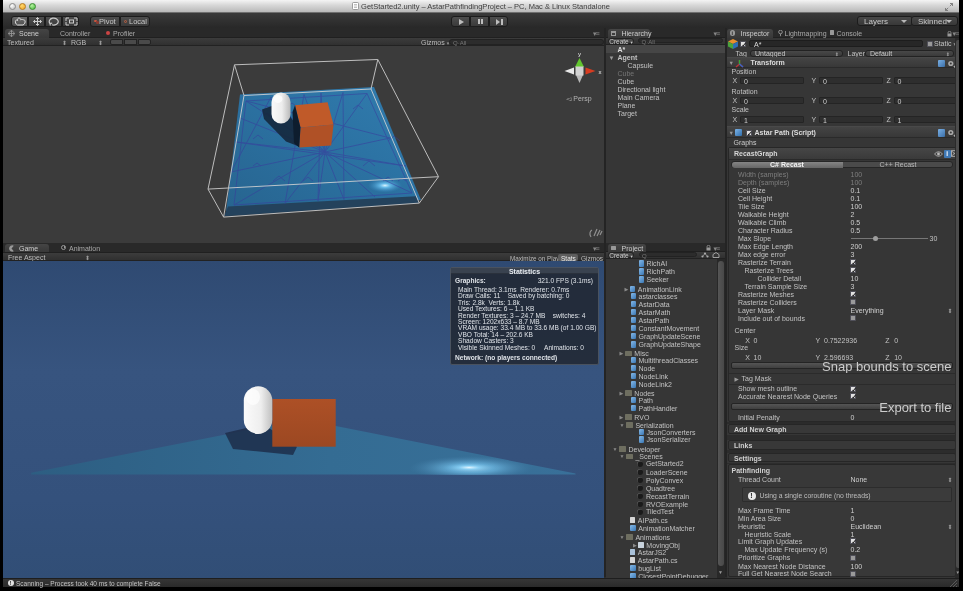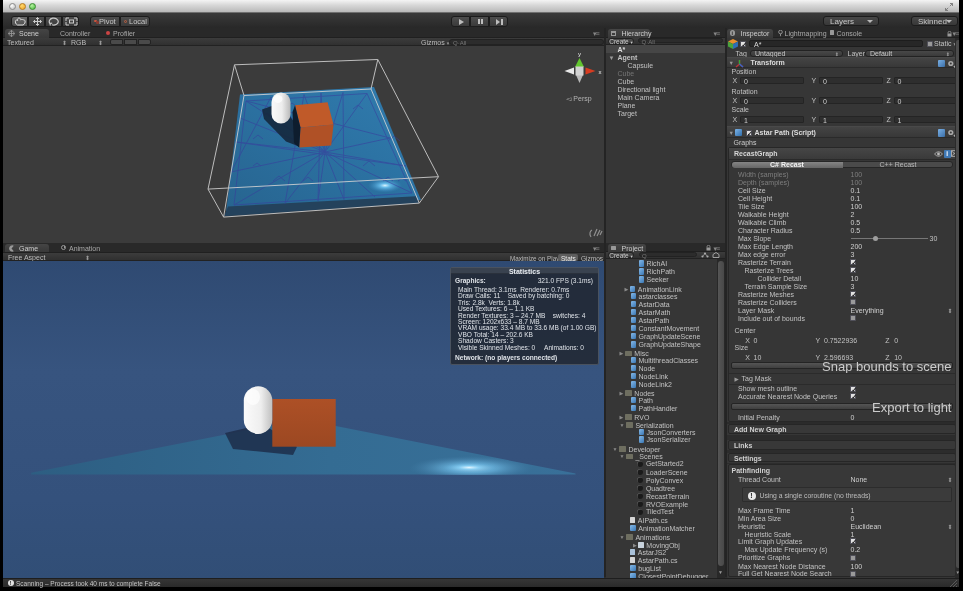--- a/index.html
+++ b/index.html
@@ -52,20 +52,24 @@
 </style></head><body>
 <div id="win">
 
   <div id="titlebar">
     <div class="tl" style="left:6px;background:radial-gradient(circle at 35% 30%,#fdfdfd,#bdbdbd);border:0.5px solid #8a8a8a"></div>
     <div class="tl" style="left:16px;background:radial-gradient(circle at 35% 30%,#ffd96e,#f0a427);border:0.5px solid #b47a1e"></div>
     <div class="tl" style="left:26px;background:radial-gradient(circle at 35% 30%,#b7f1a1,#47bb3c);border:0.5px solid #3a8a30"></div>
     <svg style="position:absolute;right:6px;top:2.5px" width="8" height="8" viewBox="0 0 8 8">
         <path d="M0.5 7.5 L3 7.5 M0.5 7.5 L0.5 5 M0.5 7.5 L3.2 4.8 M7.5 0.5 L5 0.5 M7.5 0.5 L7.5 3 M7.5 0.5 L4.8 3.2" stroke="#777" stroke-width="0.9" fill="none"></path>
       </svg>
+      <div id="title-text"><svg width="7" height="8" viewBox="0 0 7 8" style="vertical-align:-1px;margin-right:2px">
+          <rect x="0.5" y="0.5" width="6" height="7" rx="1" fill="#fff" stroke="#888" stroke-width="0.8"></rect>
+          <path d="M2 2.5 h3 M2 4 h3 M2 5.5 h3" stroke="#999" stroke-width="0.6"></path>
+        </svg>GetStarted2.unity – AstarPathfindingProject – PC, Mac &amp; Linux Standalone</div>
   </div>
 
   <div id="toolbar">
     <div class="tbtn on" style="left:8px;width:17px;border-radius:3px 0 0 3px">
       <svg width="15" height="9" viewBox="0 0 15 9" style="position:absolute;left:0.5px;top:0.5px">
           <path d="M4.5 8 C2.5 7 2 5 2.6 3.8 C3.2 2.6 4.3 2.9 4.6 3.6 C4.3 2 5 0.9 6.2 1 C7.4 1.1 7.7 2.2 7.8 3 C8.3 2.2 9.5 2.2 10 3 C10.6 2.6 11.7 2.8 12 3.8 C12.4 5.2 11.8 7.2 10 8 Z" fill="none" stroke="#ddd" stroke-width="1"></path>
         </svg>
     </div>
     <div class="tbtn" style="left:25px;width:17px">
       <svg width="15" height="9" viewBox="0 0 15 9" style="position:absolute;left:0.5px;top:0.5px">
@@ -92,21 +96,21 @@
       <div style="position:absolute;left:6.5px;top:2px;width:0;height:0;border-left:5px solid #bdbdbd;border-top:3px solid transparent;border-bottom:3px solid transparent"></div>
     </div>
     <div class="tbtn" style="left:467px;width:19px">
       <div style="position:absolute;left:6.5px;top:2.4px;width:2px;height:5px;background:#bdbdbd"></div>
       <div style="position:absolute;left:10px;top:2.4px;width:2px;height:5px;background:#bdbdbd"></div>
     </div>
     <div class="tbtn" style="left:486px;width:19px;border-radius:0 3px 3px 0">
       <div style="position:absolute;left:6px;top:2px;width:0;height:0;border-left:4.5px solid #bdbdbd;border-top:3px solid transparent;border-bottom:3px solid transparent"></div>
       <div style="position:absolute;left:11px;top:2px;width:1.5px;height:6px;background:#bdbdbd"></div>
     </div>
-    <div class="ddl" style="left:820px;width:56px">Layers</div>
+    <div class="ddl" style="left:854px;width:56px">Layers</div>
     <div class="ddl" style="left:908px;width:47px">Skinned</div>
   </div>
 
   <div id="scene-tabs" class="tabstrip" style="left:0;top:28px;width:601px;height:10px">
     <div class="tab" style="left:2px;width:44px">
       <svg width="7" height="7" viewBox="0 0 7 7" style="position:absolute;left:3px;top:1px">
           <path d="M3.5 0 v7 M0 3.5 h7 M1.7 1.2 h3.6 M1.7 5.8 h3.6 M1.2 1.7 v3.6 M5.8 1.7 v3.6" stroke="#999" stroke-width="0.8"></path>
         </svg>
       <span style="margin-left:9px">Scene</span></div>
     <div class="tabtxt" style="left:57px">Controller</div>
@@ -589,21 +593,21 @@
       </div>
     <div class="abs" style="left:2px;top:346px;width:226px;height:1px;background:#2b2b2b"></div>
     <div class="irow" style="top:347.5px">
         <span class="ilab" style="left:11.5px">Show mesh outline</span>
         <span class="cb on" style="left:123.5px;top:0.5px"></span>
       </div>
     <div class="irow" style="top:355px">
         <span class="ilab" style="left:11.5px">Accurate Nearest Node Queries</span>
         <span class="cb on" style="left:123.5px;top:0.5px"></span>
       </div>
-    <div class="ibtn" style="top:365px">Export to light</div>
+    <div class="ibtn" style="top:365px">Export to file</div>
     <div class="irow" style="top:376px">
         <span class="ilab" style="left:11.5px">Initial Penalty</span>
         <span class="ival">0</span>
       </div>
     <div class="abs" style="left:0;top:384.5px;width:228.5px;height:1.5px;background:#2b2b2b"></div>
       <div class="abs" style="left:0;top:397.5px;width:228.5px;height:4.5px;background:#2c2c2c"></div>
       <div class="abs" style="left:0;top:412.5px;width:228.5px;height:2.5px;background:#2c2c2c"></div>
       <div class="abs" style="left:0;top:425px;width:228.5px;height:1.5px;background:#2c2c2c"></div>
       <div class="shdr" style="top:386px;height:10.5px">
         <span class="abs" style="left:5px;top:1.5px;font-weight:bold;color:#cfcfcf">Add New Graph</span>

